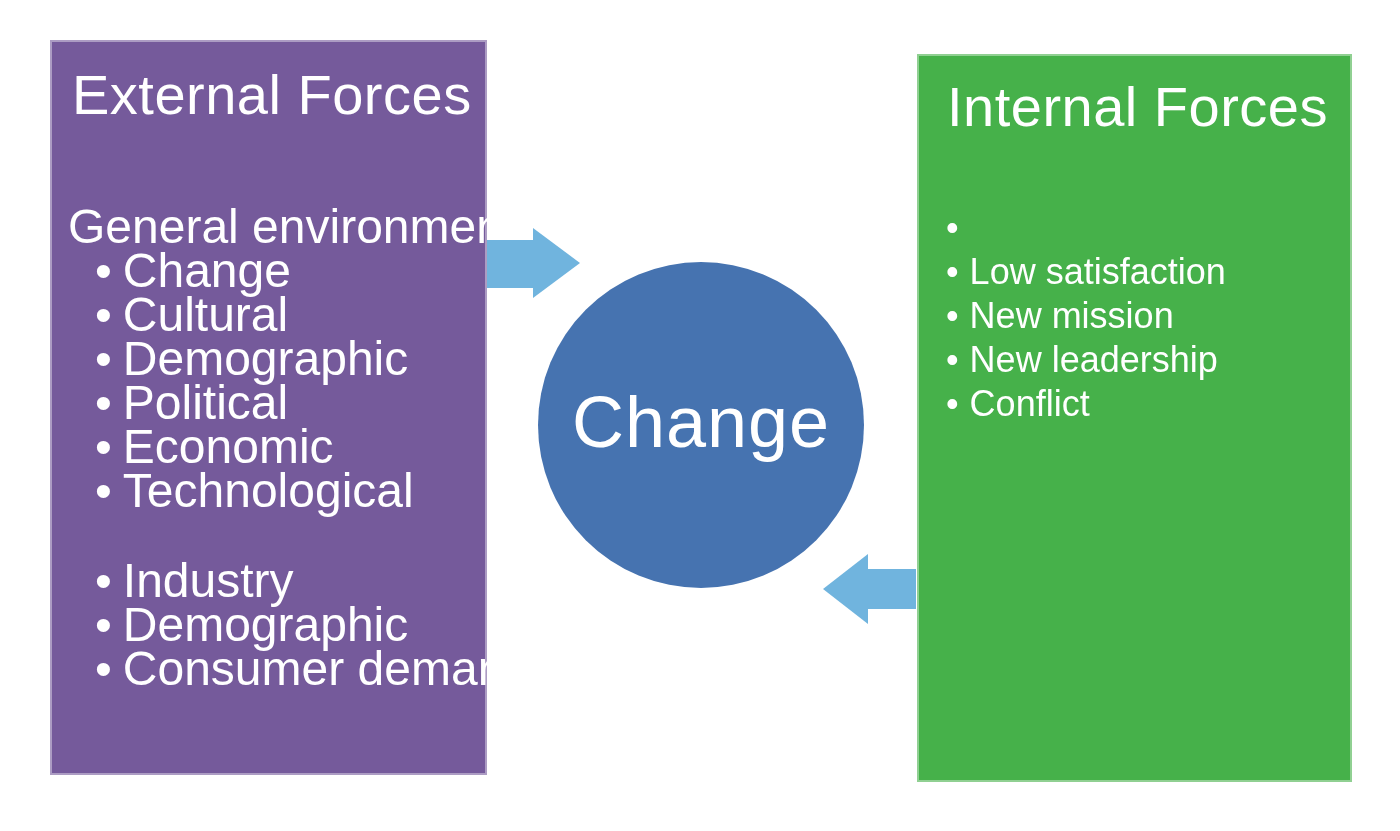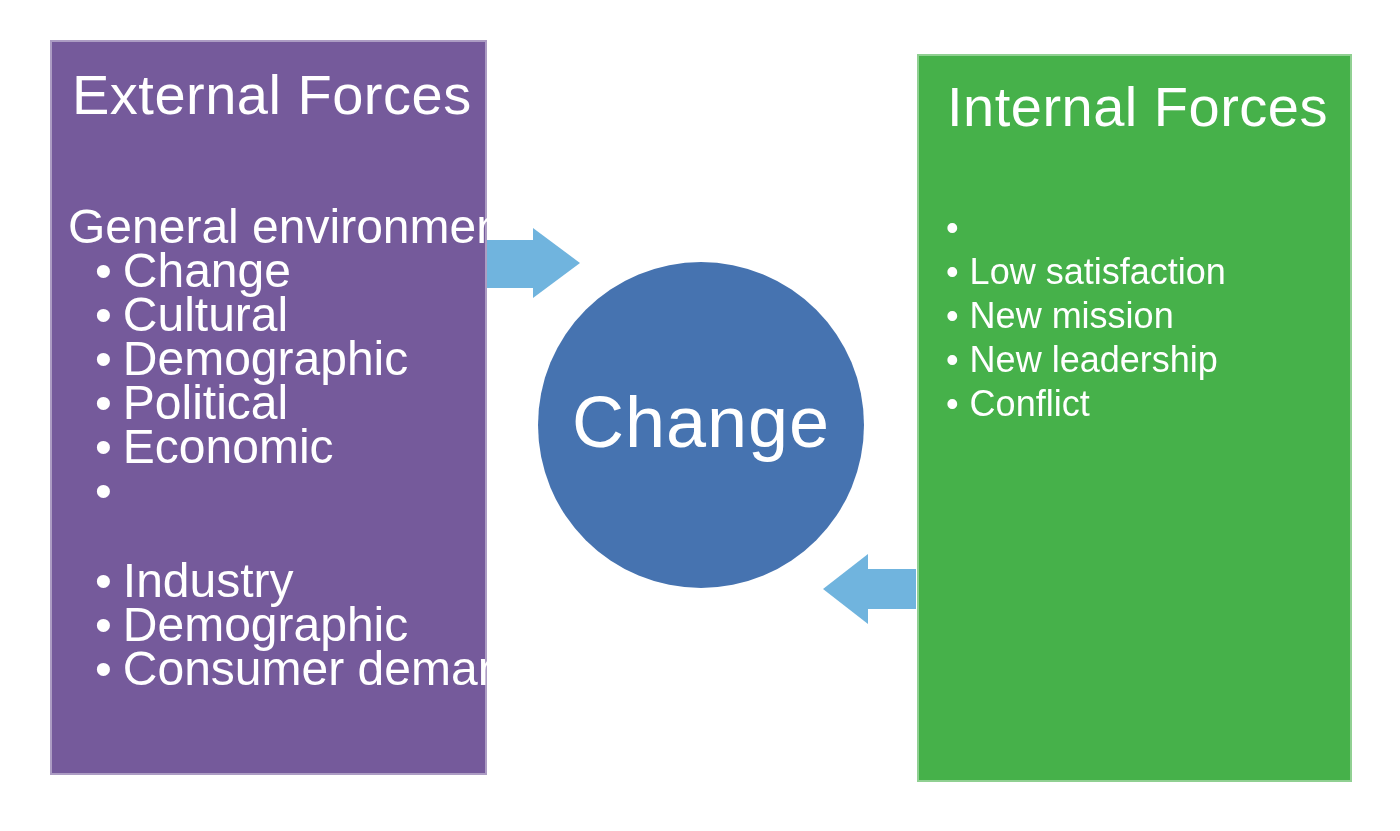--- a/index.html
+++ b/index.html
@@ -65,20 +65,21 @@
           <li>
               <span class="bullet">•</span>
               <span>Political</span>
             </li>
           <li>
               <span class="bullet">•</span>
               <span>Economic</span>
             </li>
           <li>
               <span class="bullet">•</span>
+              <span>Technological</span>
             </li>
         </ul>
       </div>
       <div class="group">
         <ul class="blist">
           <li>
               <span class="bullet">•</span>
               <span>Industry</span>
             </li>
           <li>

